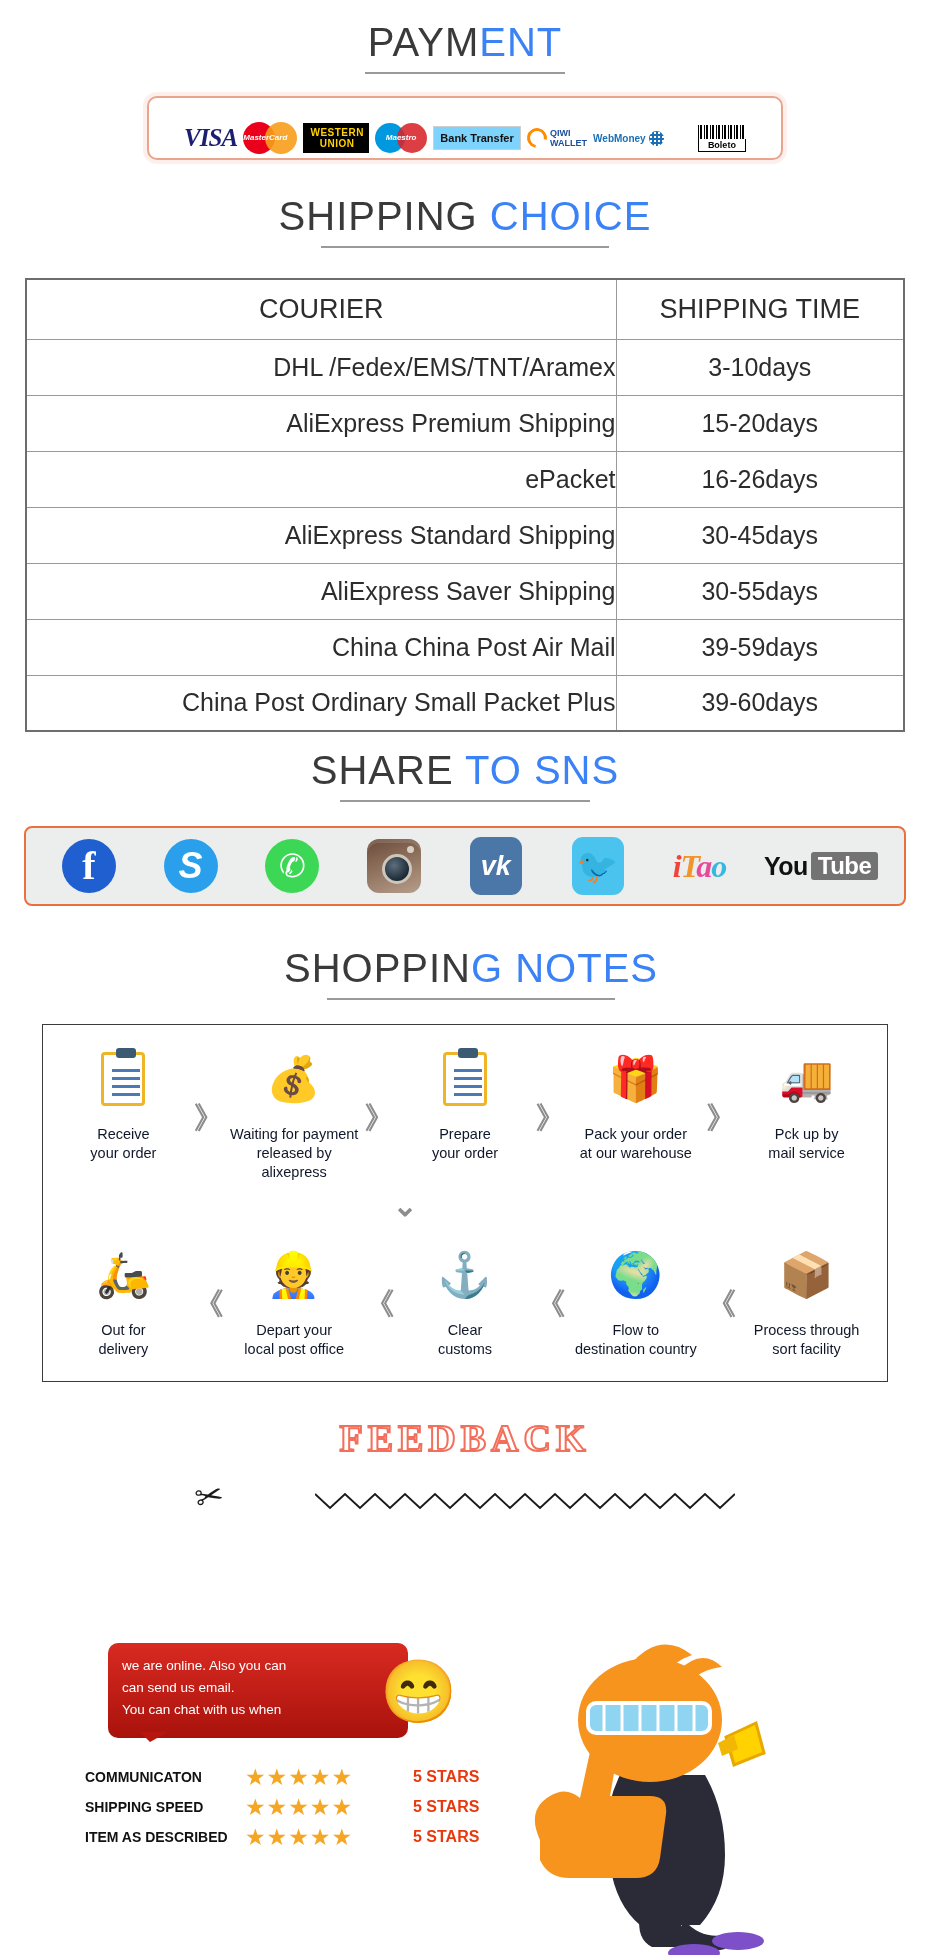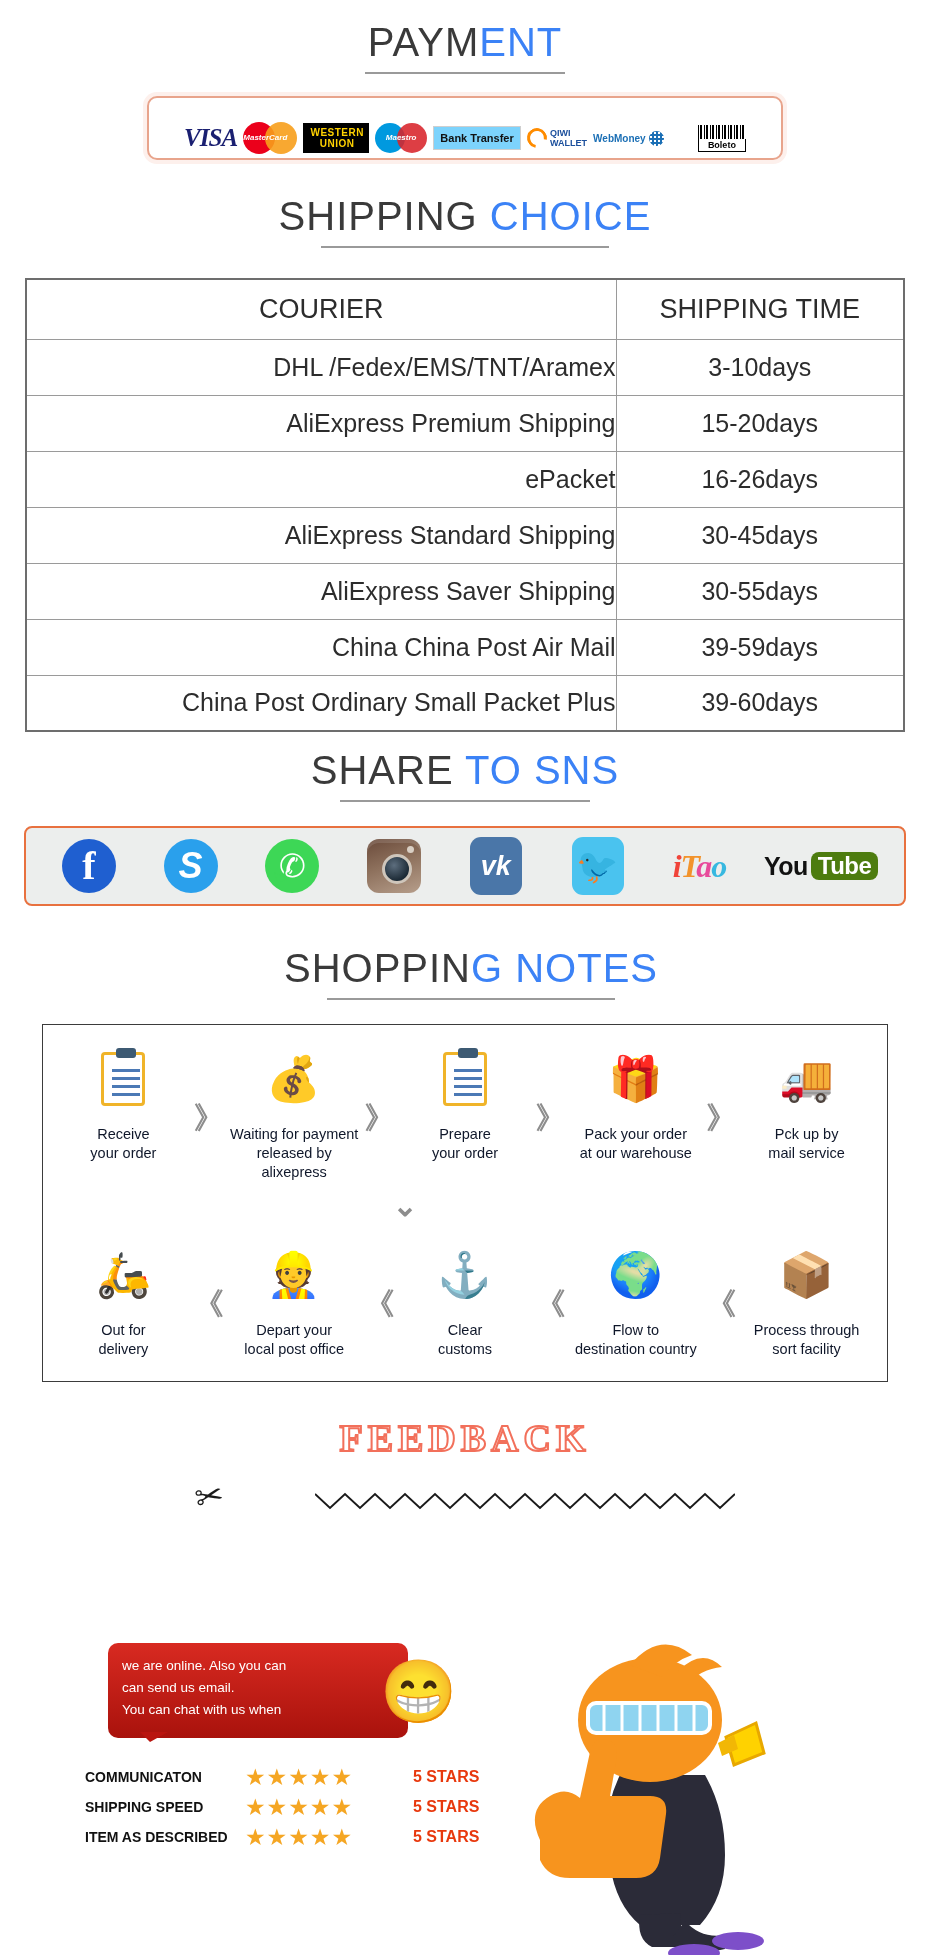--- a/index.html
+++ b/index.html
@@ -178,22 +178,22 @@
     display:flex; align-items:center; justify-content:center;
   }
   .itao {
     font-family: "Liberation Serif", serif; font-style: italic; font-weight: bold;
     font-size: 32px; letter-spacing: -1px; white-space: nowrap;
   }
   .itao .a{color:#f0443a}.itao .b{color:#f2932c}.itao .c{color:#e84a9b}.itao .d{color:#37b8e0}
   .yt { display:flex; align-items:center; gap:3px; }
   .yt .you { color:#111; font-weight:bold; font-size:25px; letter-spacing:-.5px; }
   .yt .tube {
-    background:#4d7c0f; color:#fff; font-weight:bold; font-size:24px;
-    padding:0 7px; border-radius:8px; letter-spacing:-.5px;
+    background:#737373; color:#fff; font-weight:bold; font-size:24px;
+    padding:0 7px; border-radius:3px; letter-spacing:-.5px;
   }
 
   
   #notes-heading { margin-top: 40px; padding-left: 12px; }
   #notes-heading .rule { width: 288px; }
   .notes-box {
     margin: 24px auto 0;
     width: 846px; height: 358px;
     border: 1px solid #3b3b3b;
     padding: 18px 10px 10px;

